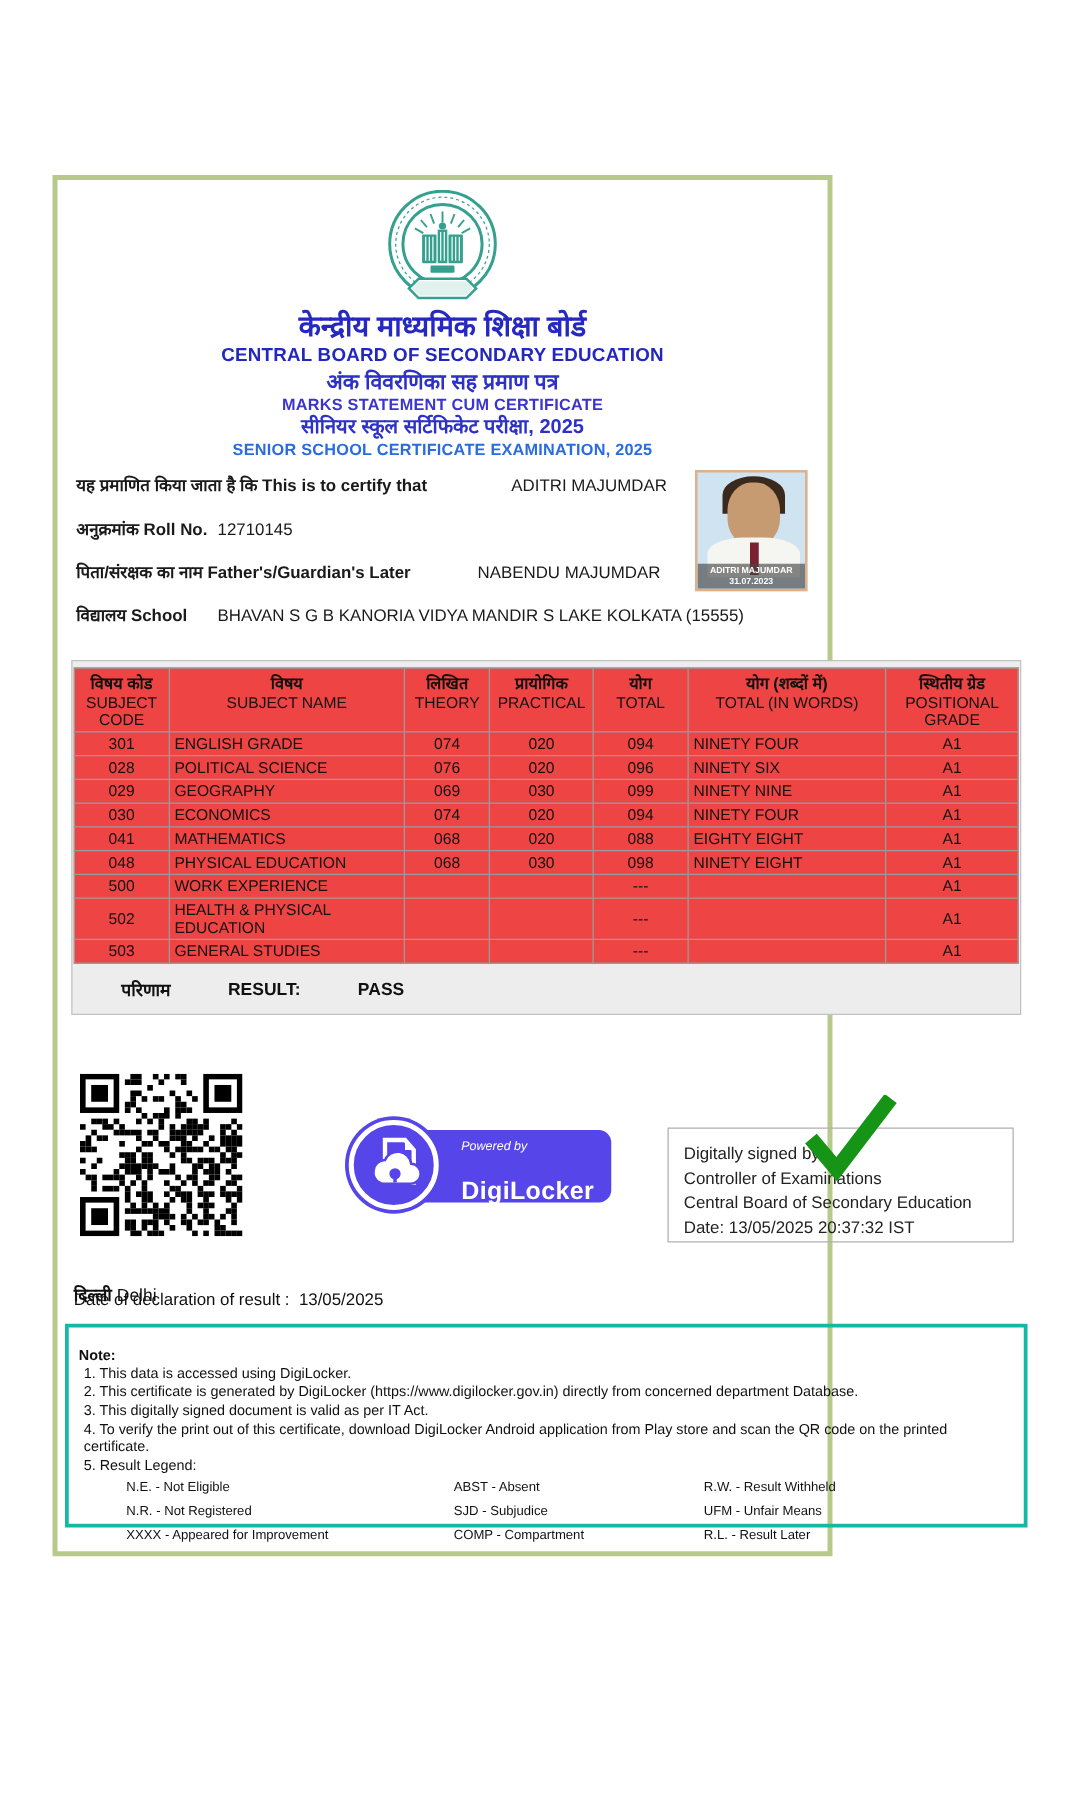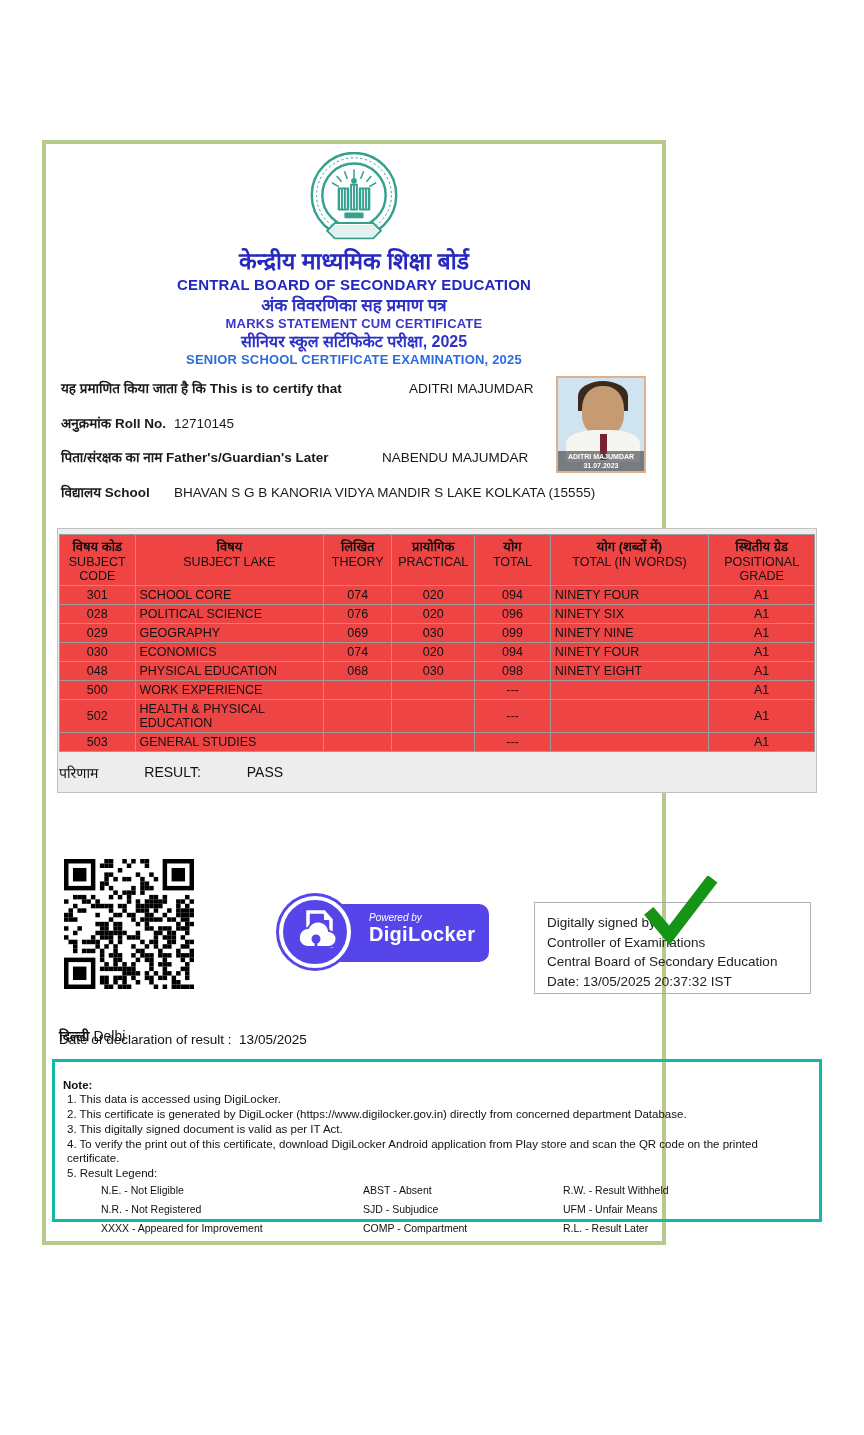--- a/index.html
+++ b/index.html
@@ -43,30 +43,30 @@
   
   .table-box { position:absolute; left:11px; top:384px; width:760px; background:#ededed;
                border:1px solid #c2c2c2; padding:5px 1px 0 1px; }
   table.marks { width:100%; border-collapse:collapse; background:#ef4444; font-size:12.5px; color:#111; }
   table.marks th, table.marks td { border:1px solid #9b9b9b; padding:2px 4px; }
   table.marks th { font-weight:normal; text-align:center; vertical-align:top; }
   table.marks th .hi { font-weight:bold; font-size:13px; }
   table.marks th .en { font-size:12.5px; }
   td.c0, td.c2, td.c3, td.c4, td.c6 { text-align:center; }
   td.c1, td.c5 { text-align:left; }
-  .result-band { min-height:40px; display:flex; align-items:center; 
-                 font-size:14px; font-weight:normal; color:#111;gap:21px; }
+  .result-band { min-height:40px; display:flex; align-items:center; padding-left:38px;
+                 font-size:14px; font-weight:bold; color:#111;gap:21px; }
 
   
   .qr { position:absolute; left:18px; top:715px; width:130px; height:130px; }
   .digilocker { position:absolute; left:229px; top:748px; width:215px; height:80px; }
   .dl-badge { position:absolute; left:42px; top:12px; width:172px; height:58px;
               background:#5645e8; border-radius:10px; color:#fff; padding:8px 0 0 52px; }
   .dl-powered { font-size:10px; font-style:italic; }
-  .dl-name { font-size:20px; font-weight:bold; letter-spacing:.3px; }
+  .dl-name { font-size:20px; font-weight:bold; letter-spacing:.3px;margin-top:19px; }
   .dl-circle { position:absolute; left:0; top:0; width:80px; height:80px; }
 
   .sign-box { position:absolute; left:488px; top:758px; width:277px; height:92px;
               border:1px solid #b0b0b0; padding:10px 0 0 12px; font-size:13.5px; color:#222; line-height:1.45; }
   .check { position:absolute; left:596px; top:732px; width:76px; height:76px; }
 
   
   .place { position:absolute; left:13px; top:882px; font-size:14px; color:#111; }
   .place .hi { font-weight:bold; }
   .declare { position:absolute; left:13px; top:888px; font-size:13.5px; color:#111; }
@@ -173,21 +173,21 @@
             <col style="width:14%">
         </colgroup>
         <thead>
             <tr>
               <th>
                 <div class="hi">विषय कोड</div>
                 <div class="en">SUBJECT CODE</div>
               </th>
               <th>
                 <div class="hi">विषय</div>
-                <div class="en">SUBJECT LAKE</div>
+                <div class="en">SUBJECT NAME</div>
               </th>
               <th>
                 <div class="hi">लिखित</div>
                 <div class="en">THEORY</div>
               </th>
               <th>
                 <div class="hi">प्रायोगिक</div>
                 <div class="en">PRACTICAL</div>
               </th>
               <th>
@@ -200,21 +200,21 @@
               </th>
               <th>
                 <div class="hi">स्थितीय ग्रेड</div>
                 <div class="en">POSITIONAL GRADE</div>
               </th>
             </tr>
           </thead>
         <tbody>
             <tr>
               <td class="c0">301</td>
-              <td class="c1">SCHOOL CORE</td>
+              <td class="c1">ENGLISH GRADE</td>
               <td class="c2">074</td>
               <td class="c3">020</td>
               <td class="c4">094</td>
               <td class="c5">NINETY FOUR</td>
               <td class="c6">A1</td>
             </tr>
             <tr>
               <td class="c0">028</td>
               <td class="c1">POLITICAL SCIENCE</td>
               <td class="c2">076</td>
@@ -232,20 +232,29 @@
               <td class="c5">NINETY NINE</td>
               <td class="c6">A1</td>
             </tr>
             <tr>
               <td class="c0">030</td>
               <td class="c1">ECONOMICS</td>
               <td class="c2">074</td>
               <td class="c3">020</td>
               <td class="c4">094</td>
               <td class="c5">NINETY FOUR</td>
+              <td class="c6">A1</td>
+            </tr>
+            <tr>
+              <td class="c0">041</td>
+              <td class="c1">MATHEMATICS</td>
+              <td class="c2">068</td>
+              <td class="c3">020</td>
+              <td class="c4">088</td>
+              <td class="c5">EIGHTY EIGHT</td>
               <td class="c6">A1</td>
             </tr>
             <tr>
               <td class="c0">048</td>
               <td class="c1">PHYSICAL EDUCATION</td>
               <td class="c2">068</td>
               <td class="c3">030</td>
               <td class="c4">098</td>
               <td class="c5">NINETY EIGHT</td>
               <td class="c6">A1</td>

